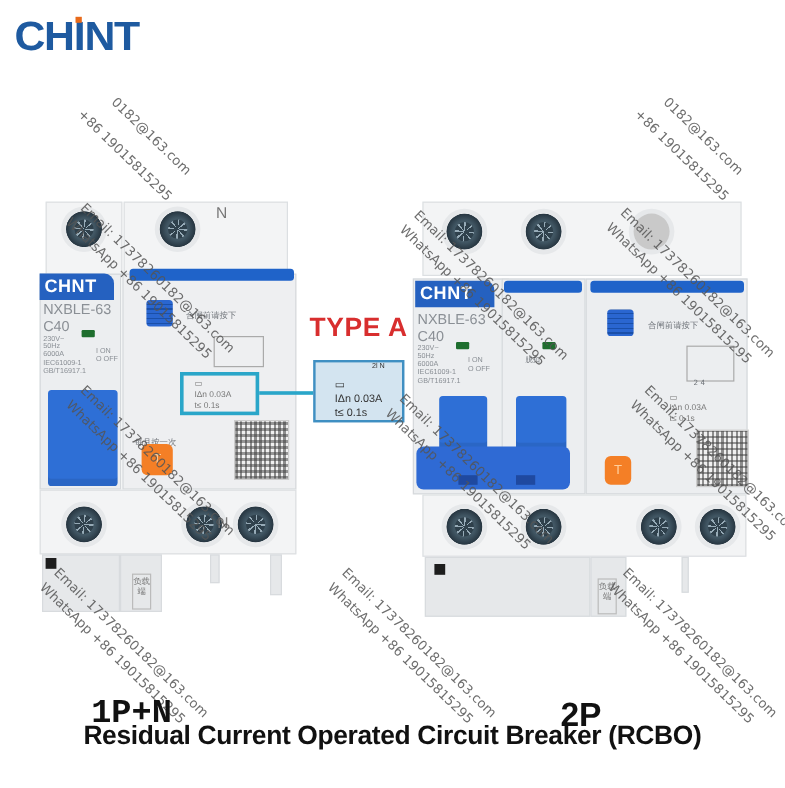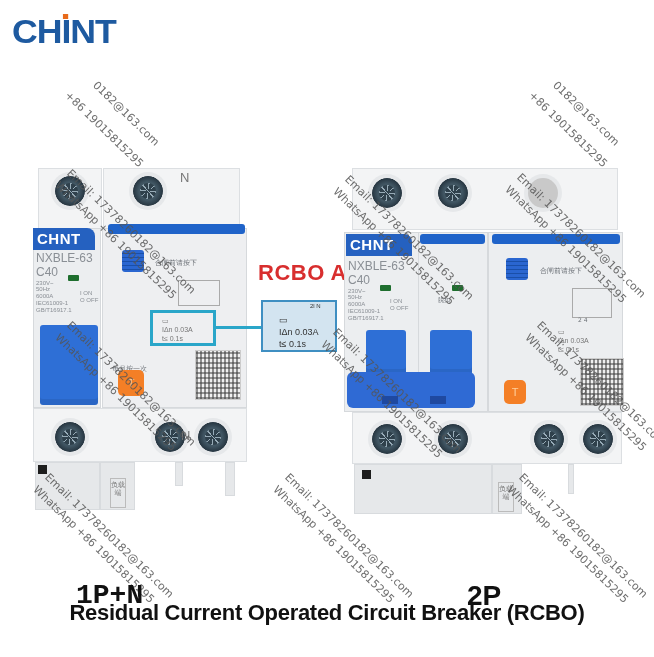--- a/index.html
+++ b/index.html
@@ -109,21 +109,21 @@
   <div class="letter-n" style="left:181px;top:428px;">N</div>
 
   <div class="foot" style="left:35px;top:462px;width:65px;height:48px;"></div>
   <div class="foot" style="left:100px;top:462px;width:35px;height:48px;"></div>
   <div class="foot" style="left:175px;top:462px;width:8px;height:24px;"></div>
   <div class="foot" style="left:225px;top:462px;width:10px;height:34px;"></div>
   <div class="mark" style="left:38px;top:465px;"></div>
   <div class="load-label" style="left:110px;top:478px;height:30px;">负载端</div>
 </div>
 
-<div class="type-a">RCBO A</div>
+<div class="type-a">TYPE A</div>
 <div class="connector" style="left:216px;top:326px;width:46px;"></div>
 <div class="callout" style="left:261px;top:300px;width:76px;height:52px;"></div>
 <div class="callout-text" style="left:310px;top:302px;font-size:6px;">2l N</div>
 <div class="callout-text" style="left:279px;top:314px;">
   <div>▭</div>
   <div>IΔn 0.03A</div>
   <div>t≤ 0.1s</div>
 </div>
 
 <div>

